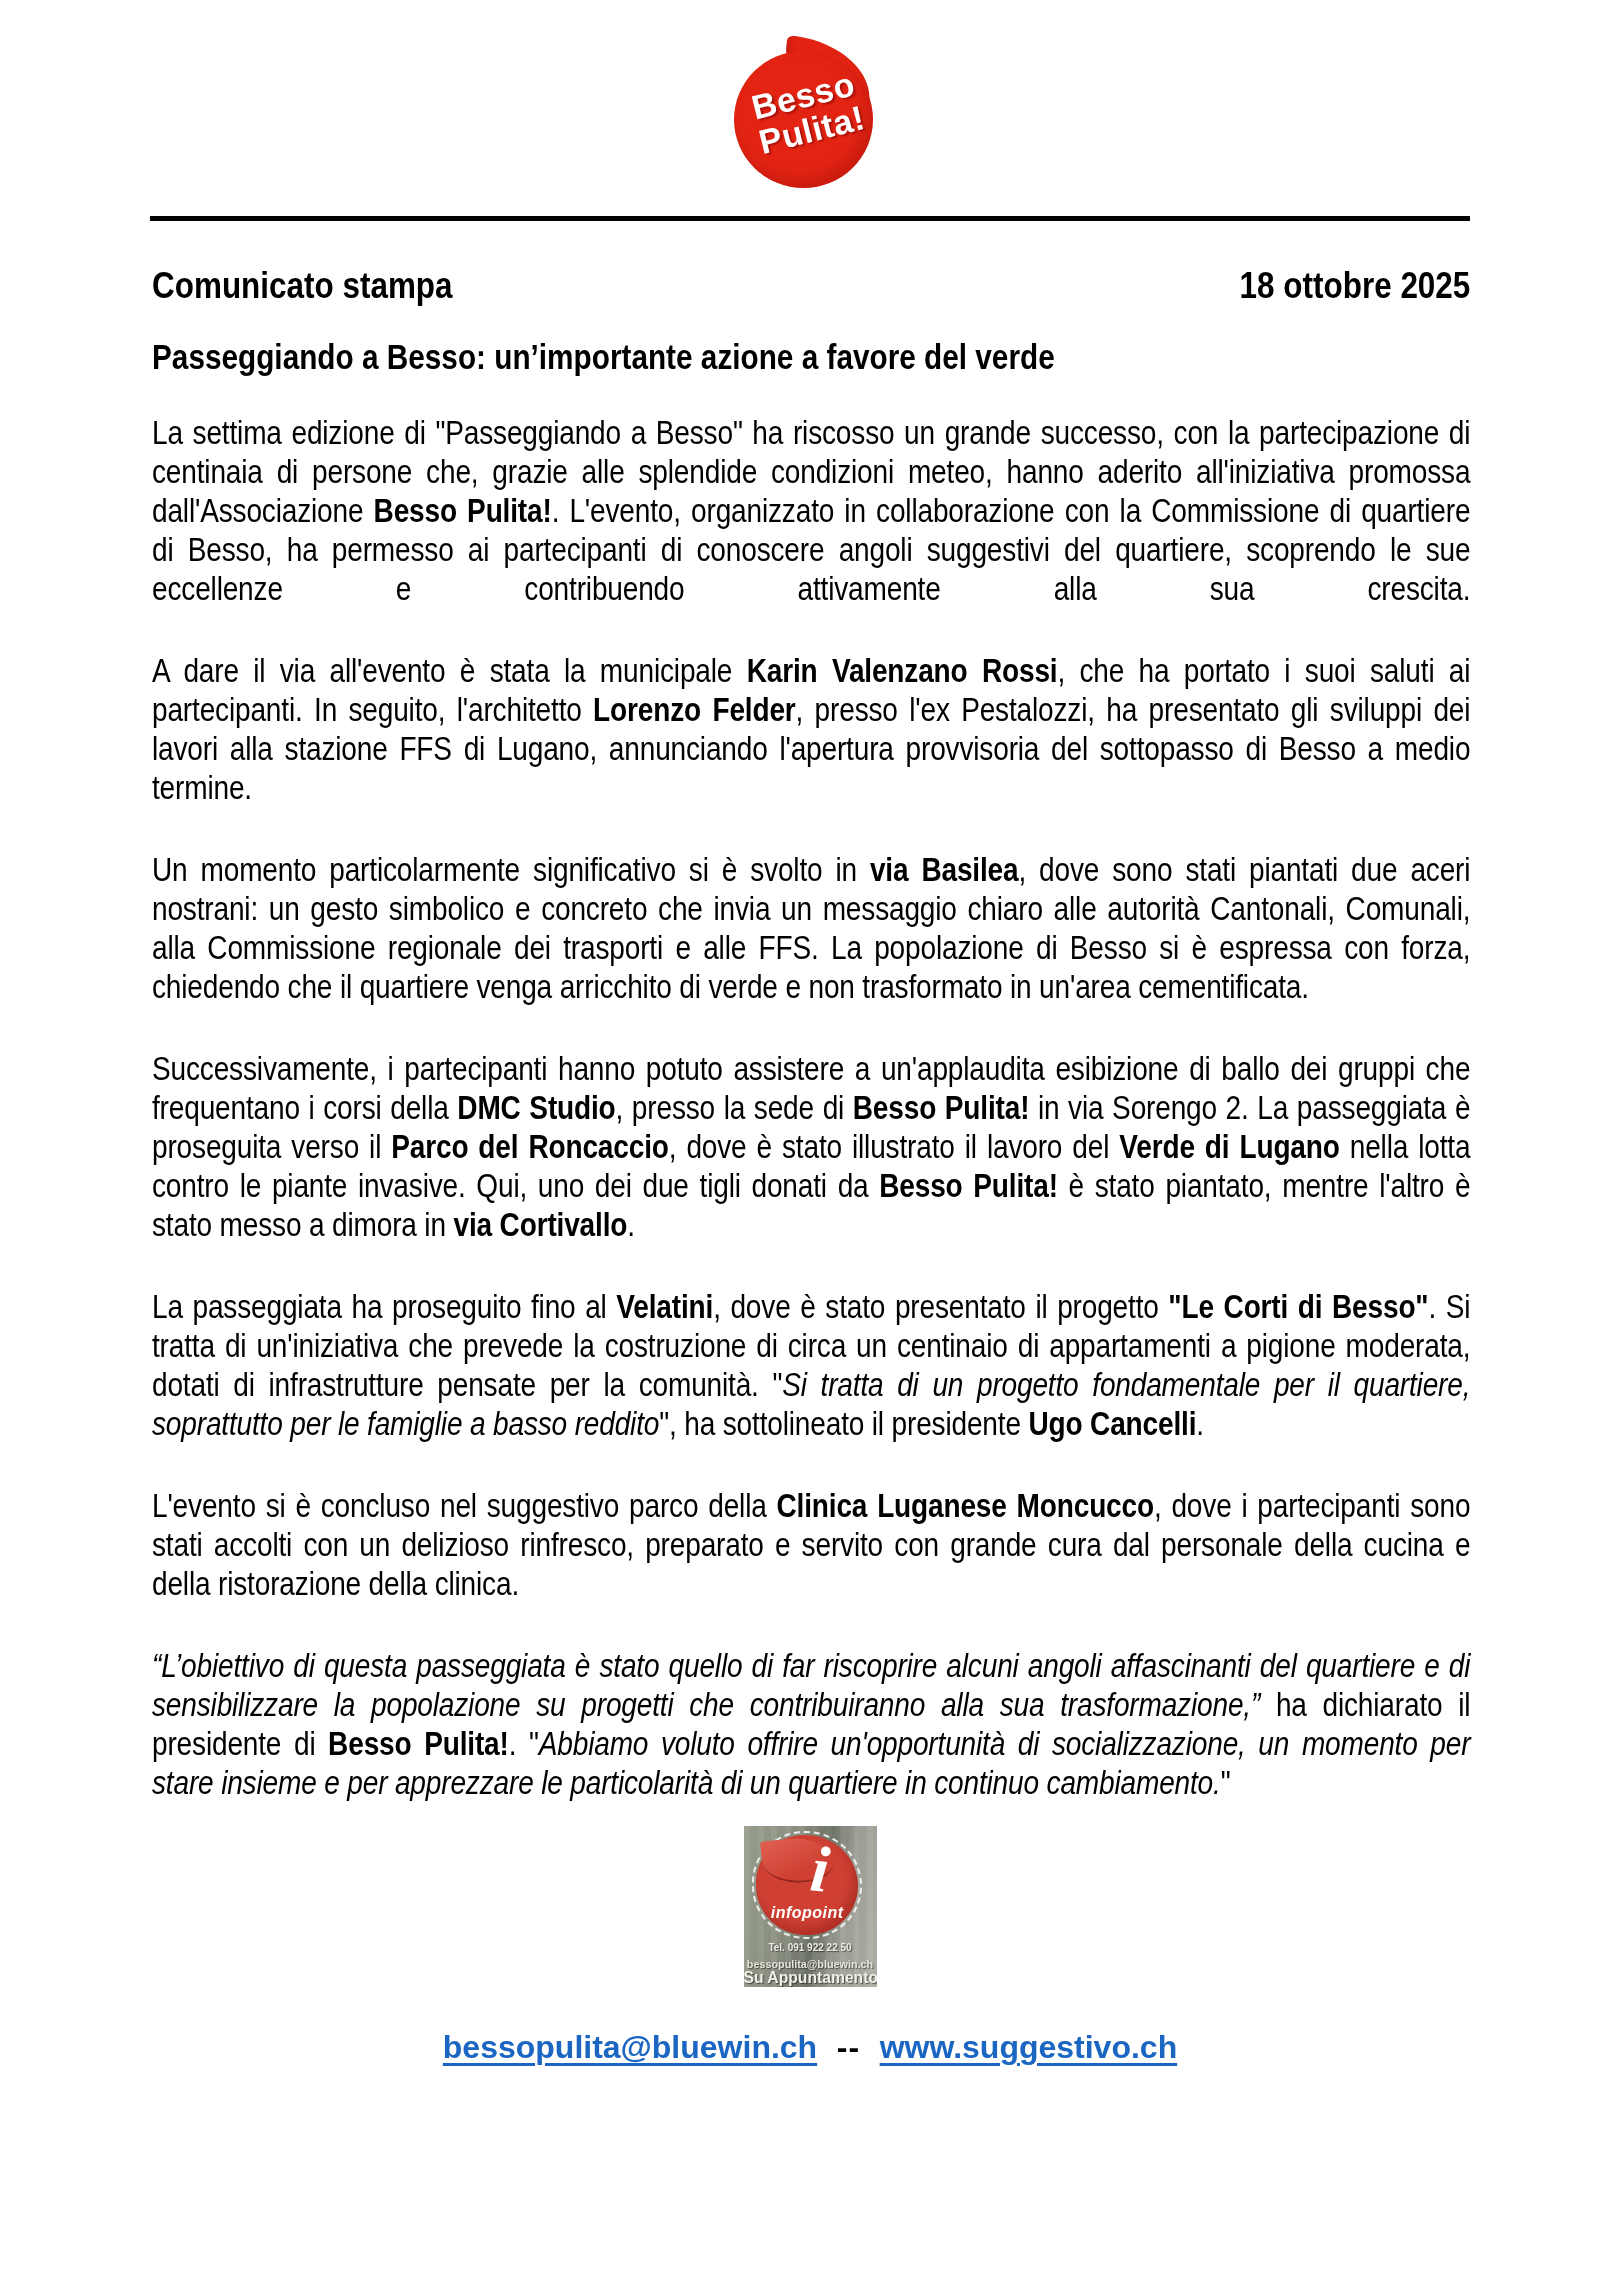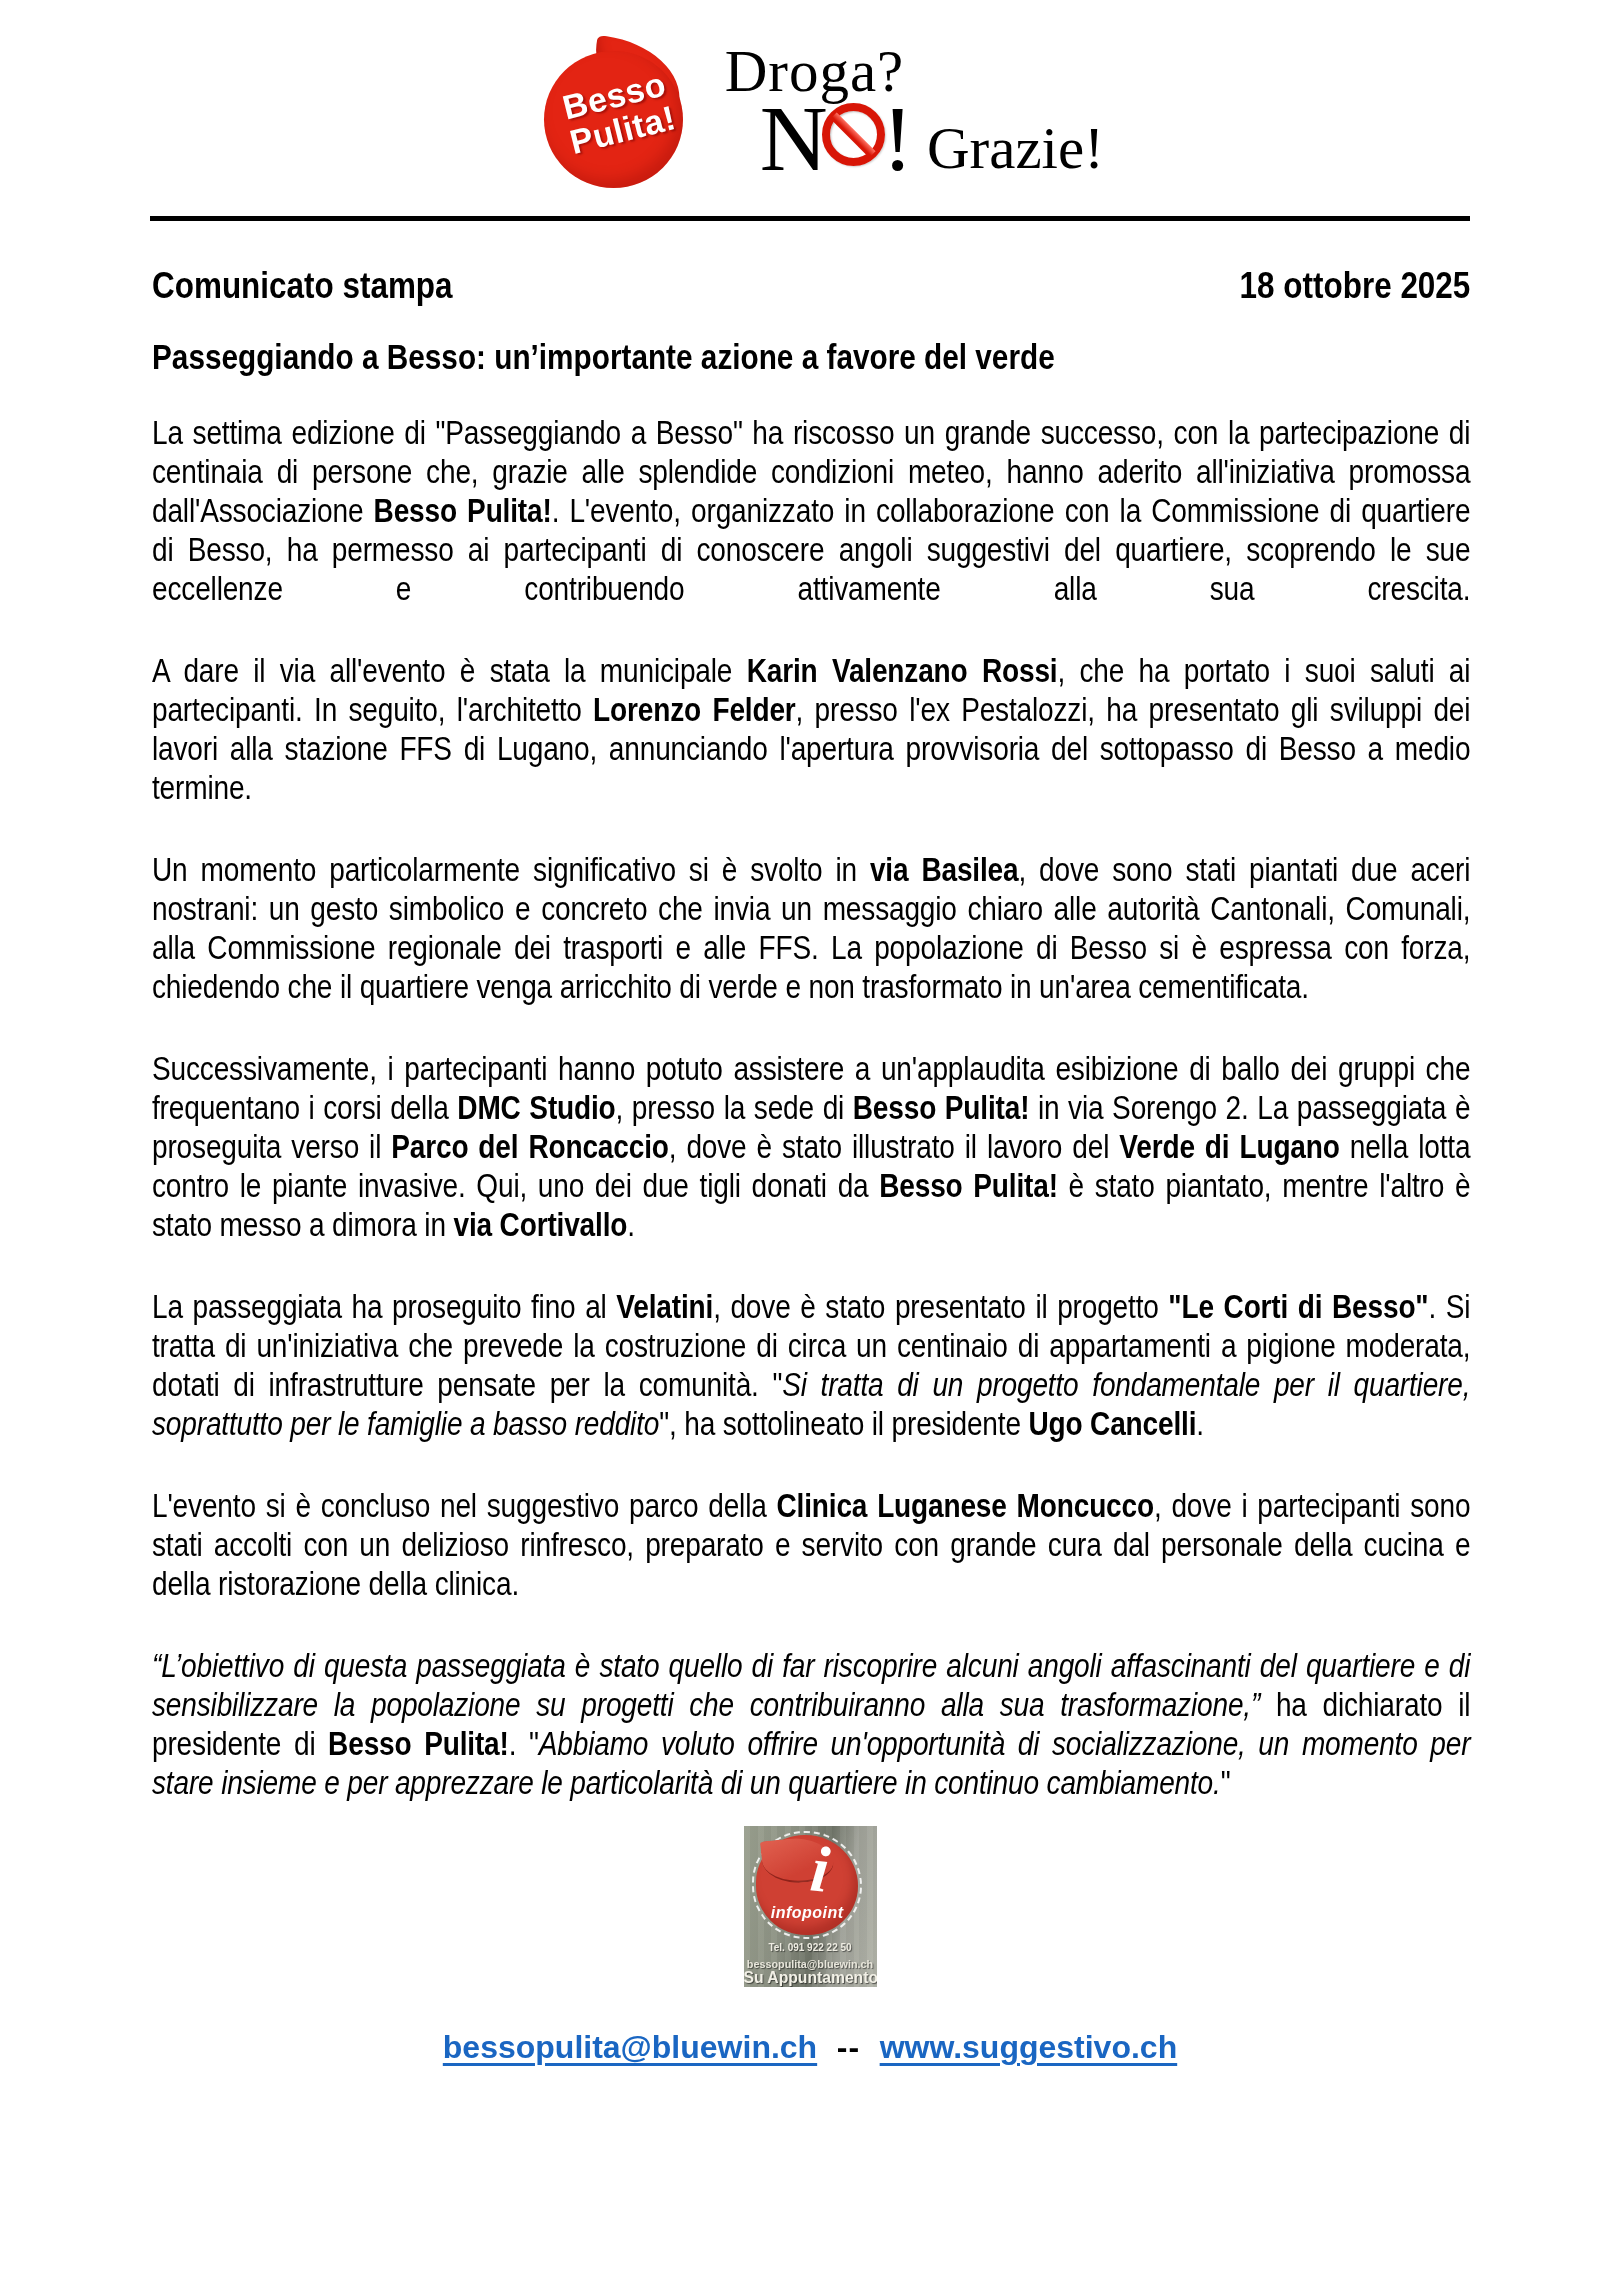--- a/index.html
+++ b/index.html
@@ -251,31 +251,20 @@
 
 <div class="page">
 
   <div class="header">
     <div class="sticker">
       <div class="fold"></div>
       <div class="circle"></div>
       <div class="txt">
         <div>Besso</div>
         <div>Pulita!</div>
-      </div>
-    </div>
-    <div class="slogan">
-      <div class="slogan-l1">Droga?</div>
-      <div class="slogan-l2">
-        <span class="no-n">N</span>
-        <span class="prohibition">
-            <span class="bar"></span>
-          </span>
-        <span class="no-excl">!</span>
-        <span class="grazie">Grazie!</span>
       </div>
     </div>
   </div>
 
   <hr class="rule">
 
   <div class="content">
     <div class="condensed">
       <div class="meta-row">
         <span class="doc-type">Comunicato stampa</span>

